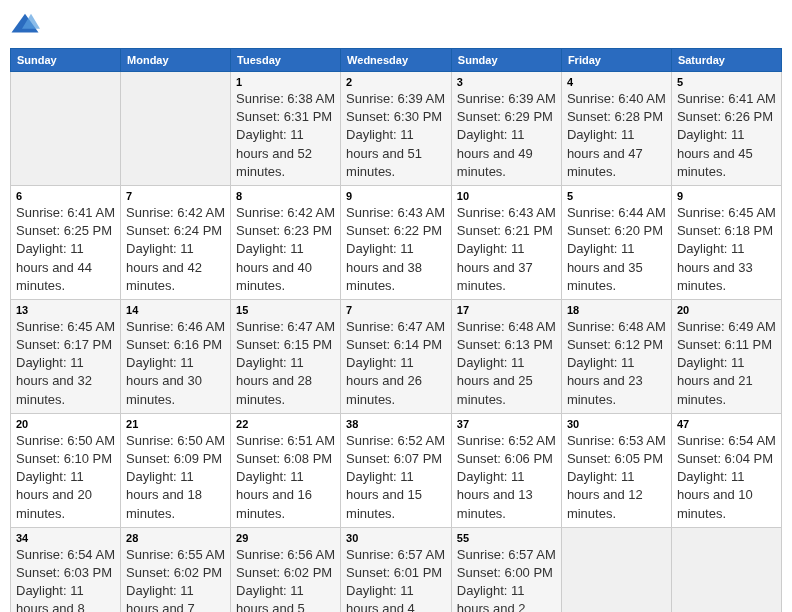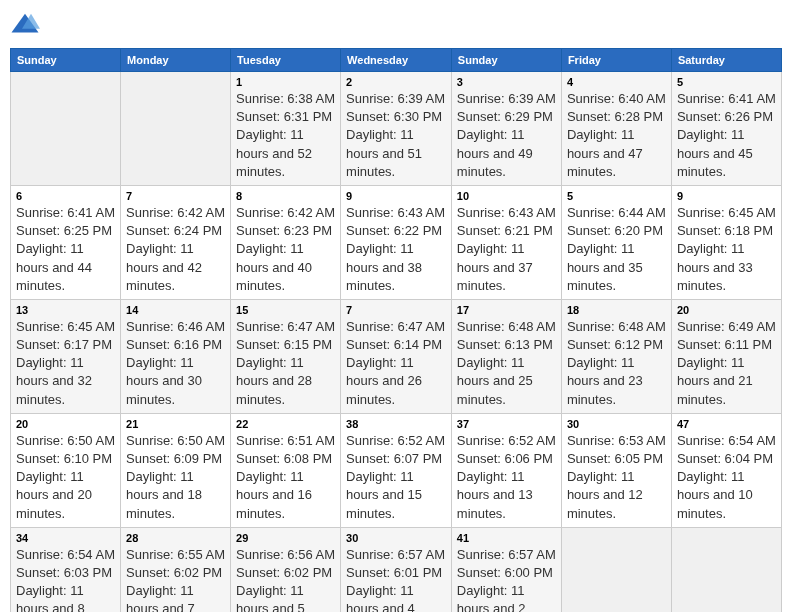--- a/index.html
+++ b/index.html
@@ -254,21 +254,21 @@
           </td>
           <td>
             <span class="day-num">29</span>
             <div class="day-info">Sunrise: 6:56 AM<br>Sunset: 6:02 PM<br>Daylight: 11 hours and 5 minutes.</div>
           </td>
           <td>
             <span class="day-num">30</span>
             <div class="day-info">Sunrise: 6:57 AM<br>Sunset: 6:01 PM<br>Daylight: 11 hours and 4 minutes.</div>
           </td>
           <td>
-            <span class="day-num">41</span>
+            <span class="day-num">55</span>
             <div class="day-info">Sunrise: 6:57 AM<br>Sunset: 6:00 PM<br>Daylight: 11 hours and 2 minutes.</div>
           </td>
           <td class="empty-cell"></td>
           <td class="empty-cell"></td>
         </tr>
       </tbody>
   </table>
 </div>
 
 </body></html>

